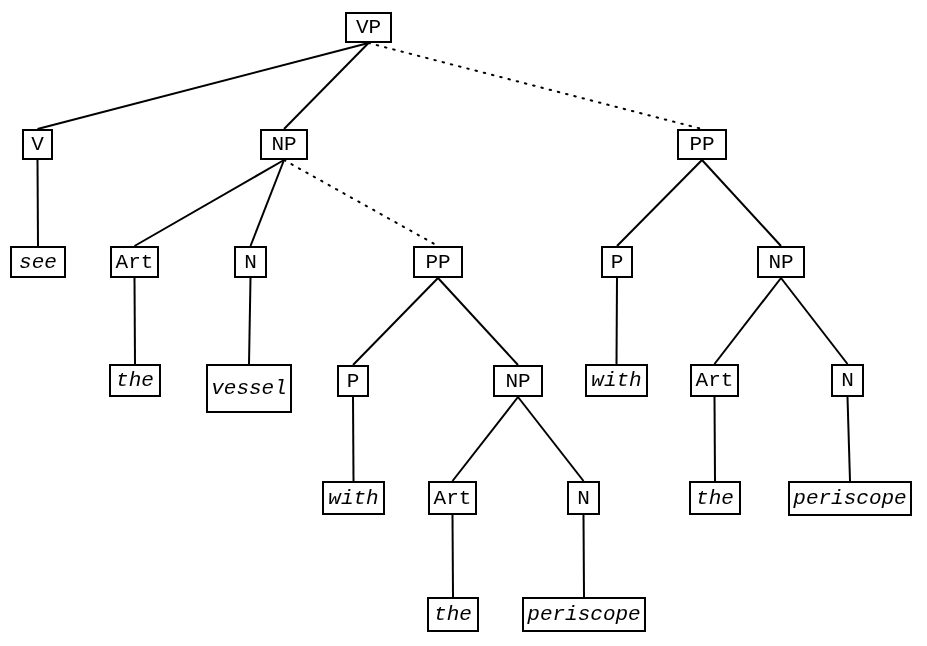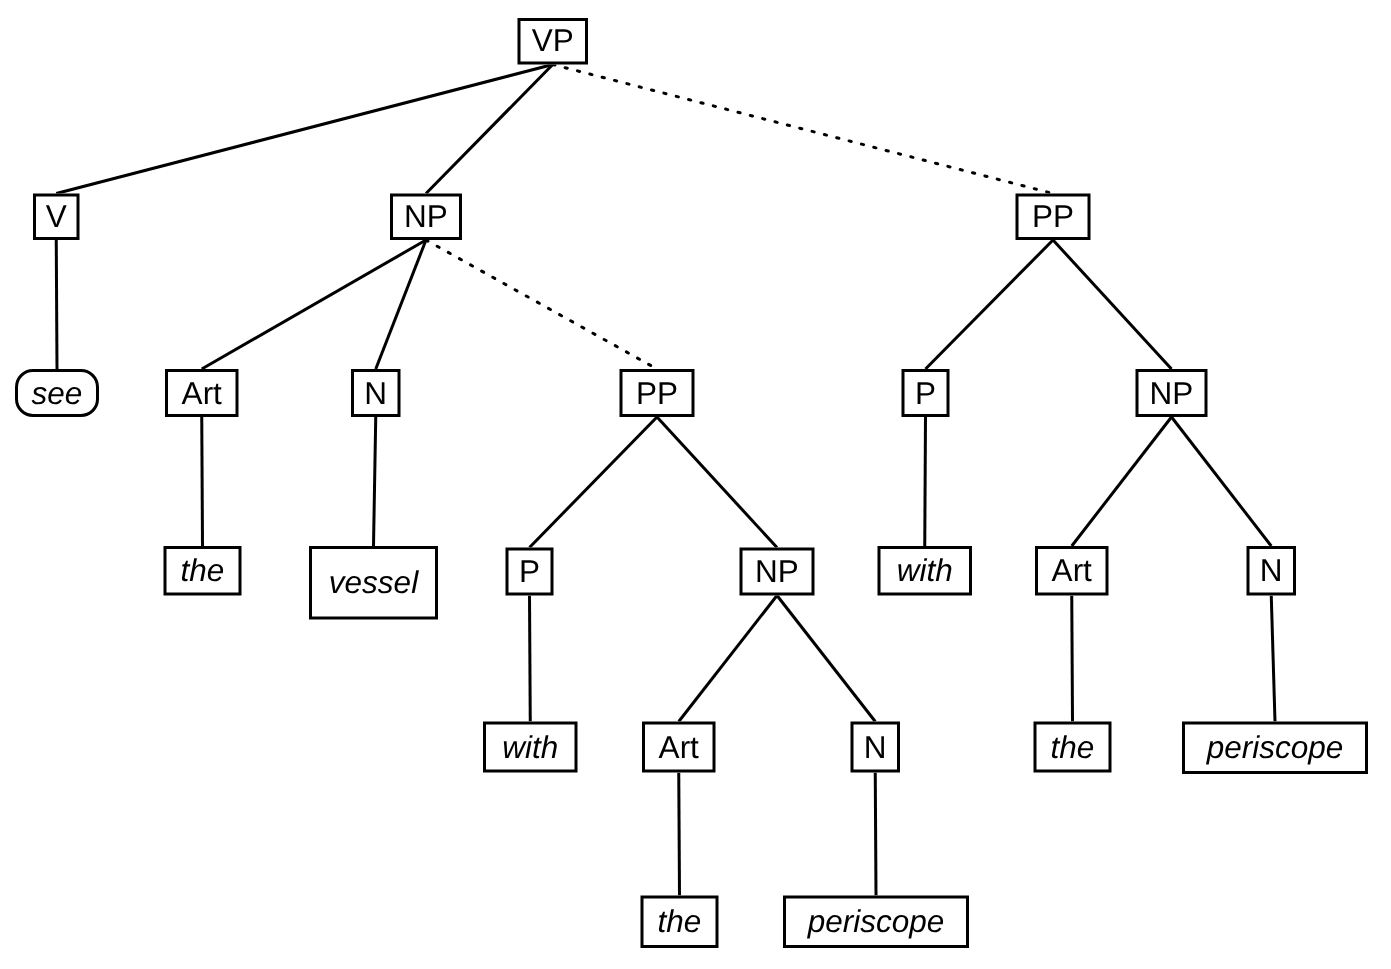--- a/index.html
+++ b/index.html
@@ -6,21 +6,21 @@
   html, body {
     margin: 0;
     padding: 0;
     background: #ffffff;
   }
   #tree-canvas {
     position: relative;
     width: 927px;
     height: 646px;
     background: #ffffff;
-    font-family: Liberation Sans, sans-serif;
+    font-family: Liberation Mono, monospace;
     overflow: hidden;
   }
   #edge-layer {
     position: absolute;
     left: 0;
     top: 0;
     width: 927px;
     height: 646px;
   }
   .tree-node {
@@ -73,21 +73,21 @@
       <line x1="781" y1="278" x2="714.5" y2="364" stroke="#000000" stroke-width="2"></line>
       <line x1="781" y1="278" x2="847.5" y2="364" stroke="#000000" stroke-width="2"></line>
       <line x1="714.5" y1="397" x2="715" y2="481" stroke="#000000" stroke-width="2"></line>
       <line x1="847.5" y1="397" x2="850" y2="481" stroke="#000000" stroke-width="2"></line>
     </svg>
   <div id="node-layer">
       <div class="tree-node cat-node" style="left: 345px; top: 12px; width: 47px; height: 31px;">VP</div>
       <div class="tree-node cat-node" style="left: 22px; top: 129px; width: 31px; height: 31px;">V</div>
       <div class="tree-node cat-node" style="left: 260px; top: 129px; width: 48px; height: 31px;">NP</div>
       <div class="tree-node cat-node" style="left: 677px; top: 129px; width: 50px; height: 31px;">PP</div>
-      <div class="tree-node leaf-node" style="left: 10px; top: 246px; width: 56px; height: 32px; border-radius: 12px;">see</div>
+      <div class="tree-node leaf-node" style="left: 10px; top: 246px; width: 56px; height: 32px;">see</div>
       <div class="tree-node cat-node" style="left: 110px; top: 246px; width: 49px; height: 32px;">Art</div>
       <div class="tree-node cat-node" style="left: 234px; top: 246px; width: 33px; height: 32px;">N</div>
       <div class="tree-node cat-node" style="left: 413px; top: 246px; width: 50px; height: 32px;">PP</div>
       <div class="tree-node cat-node" style="left: 601px; top: 246px; width: 32px; height: 32px;">P</div>
       <div class="tree-node cat-node" style="left: 757px; top: 246px; width: 48px; height: 32px;">NP</div>
       <div class="tree-node leaf-node" style="left: 109px; top: 364px; width: 52px; height: 33px;">the</div>
       <div class="tree-node leaf-node" style="left: 206px; top: 364px; width: 86px; height: 49px;">vessel</div>
       <div class="tree-node cat-node" style="left: 337px; top: 365px; width: 32px; height: 32px;">P</div>
       <div class="tree-node cat-node" style="left: 493px; top: 365px; width: 50px; height: 32px;">NP</div>
       <div class="tree-node leaf-node" style="left: 585px; top: 364px; width: 63px; height: 33px;">with</div>

